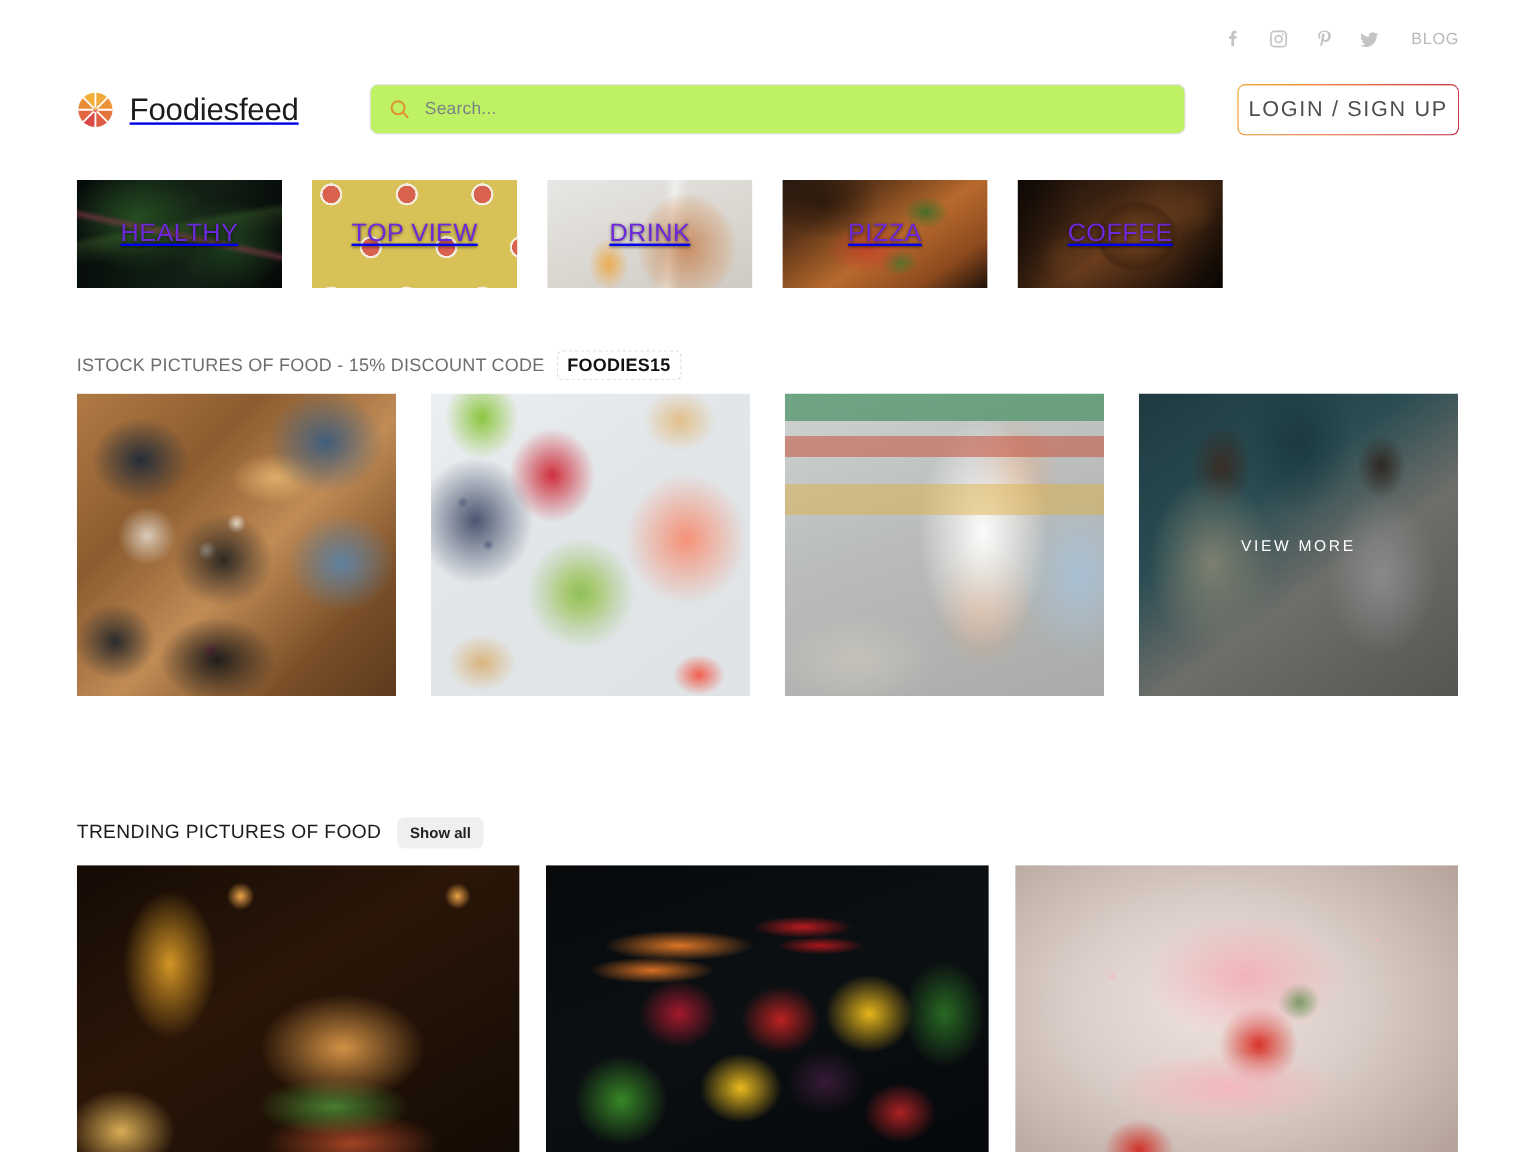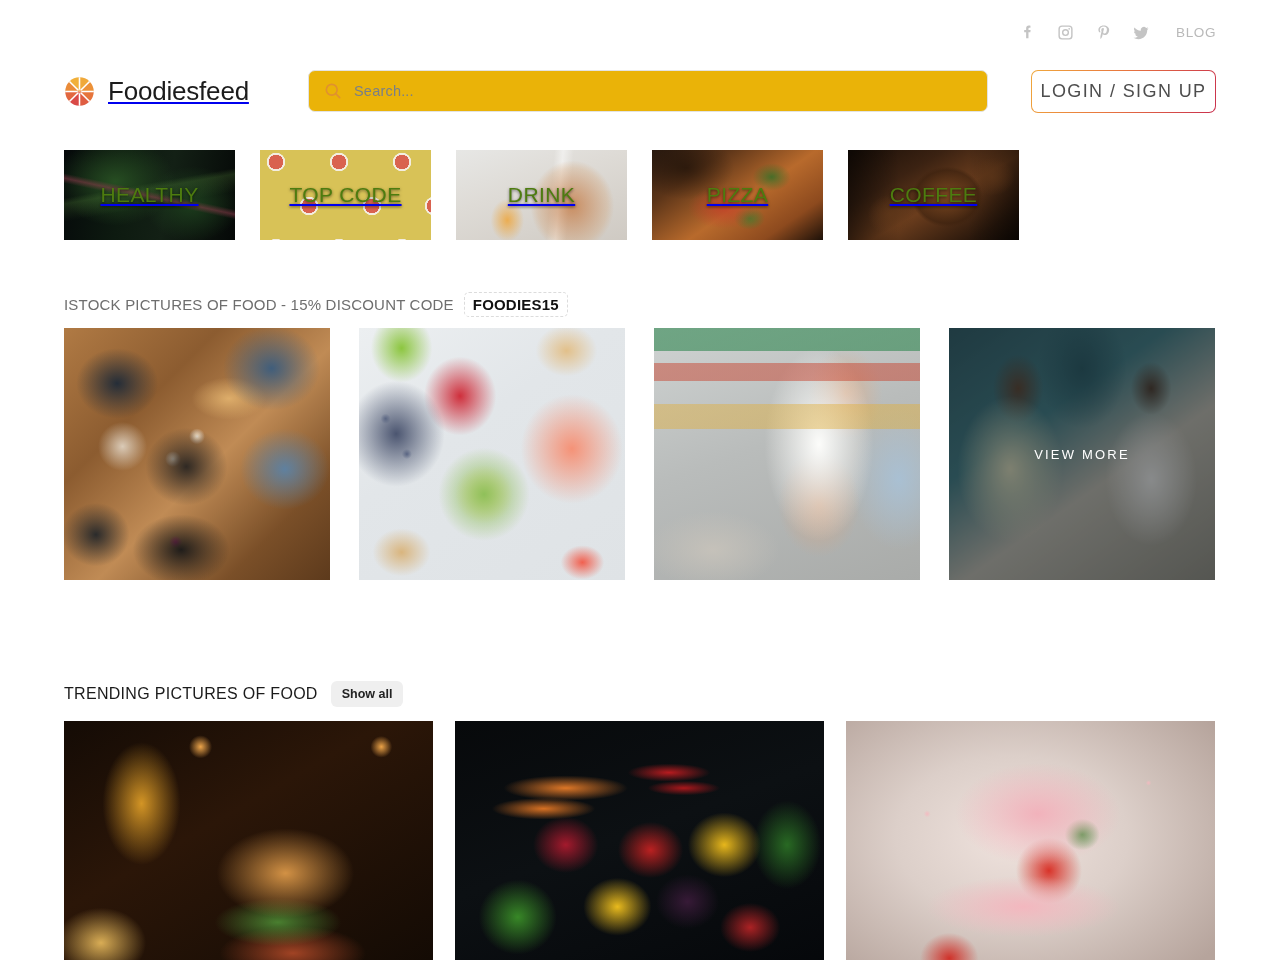--- a/index.html
+++ b/index.html
@@ -53,21 +53,21 @@
     font-weight: 400;
   }
   .search-wrap {
     width: 680px;
     height: 42px;
     border: 1px solid #e3e3e3;
     border-radius: 7px;
     display: flex;
     align-items: center;
     padding: 0 14px;
-    background: #eab308;
+    background: #bef264;
     margin-left: 4px;
   }
   .search-icon { width: 20px; height: 20px; margin-right: 11px; flex: none; }
   .search-input {
     border: none; outline: none;
     font-size: 14.5px;
     color: #5f6470;
     font-family: "Liberation Sans", sans-serif;
     width: 100%;
     background: transparent;
@@ -104,21 +104,21 @@
     overflow: hidden;
     cursor: pointer;
     display: flex;
     align-items: center;
     justify-content: center;
   }
   .cat-bg { position: absolute; inset: 0; }
   .cat-label {
     position: relative;
     z-index: 2;
-    color: #4d7c0f;
+    color: #6d28d9;
     font-size: 21px;
     letter-spacing: 0.4px;
     text-shadow: 0 1px 3px rgba(0,0,0,.55);
     white-space: nowrap;
   }
 
   
   .art-healthy {
     background:
       radial-gradient(ellipse 50% 70% at 30% 35%, rgba(40,80,35,.95), transparent 70%),
@@ -460,21 +460,21 @@
       <button class="login-btn">LOGIN / SIGN UP</button>
     </div>
 
     <div class="categories">
       <a class="cat-tile" href="#">
         <span class="cat-bg art-healthy"></span>
         <span class="cat-label">HEALTHY</span>
       </a>
       <a class="cat-tile" href="#">
         <span class="cat-bg art-topview"></span>
-        <span class="cat-label">TOP CODE</span>
+        <span class="cat-label">TOP VIEW</span>
       </a>
       <a class="cat-tile" href="#">
         <span class="cat-bg art-drink"></span>
         <span class="cat-label">DRINK</span>
       </a>
       <a class="cat-tile" href="#">
         <span class="cat-bg art-pizza"></span>
         <span class="cat-label">PIZZA</span>
       </a>
       <a class="cat-tile" href="#">

